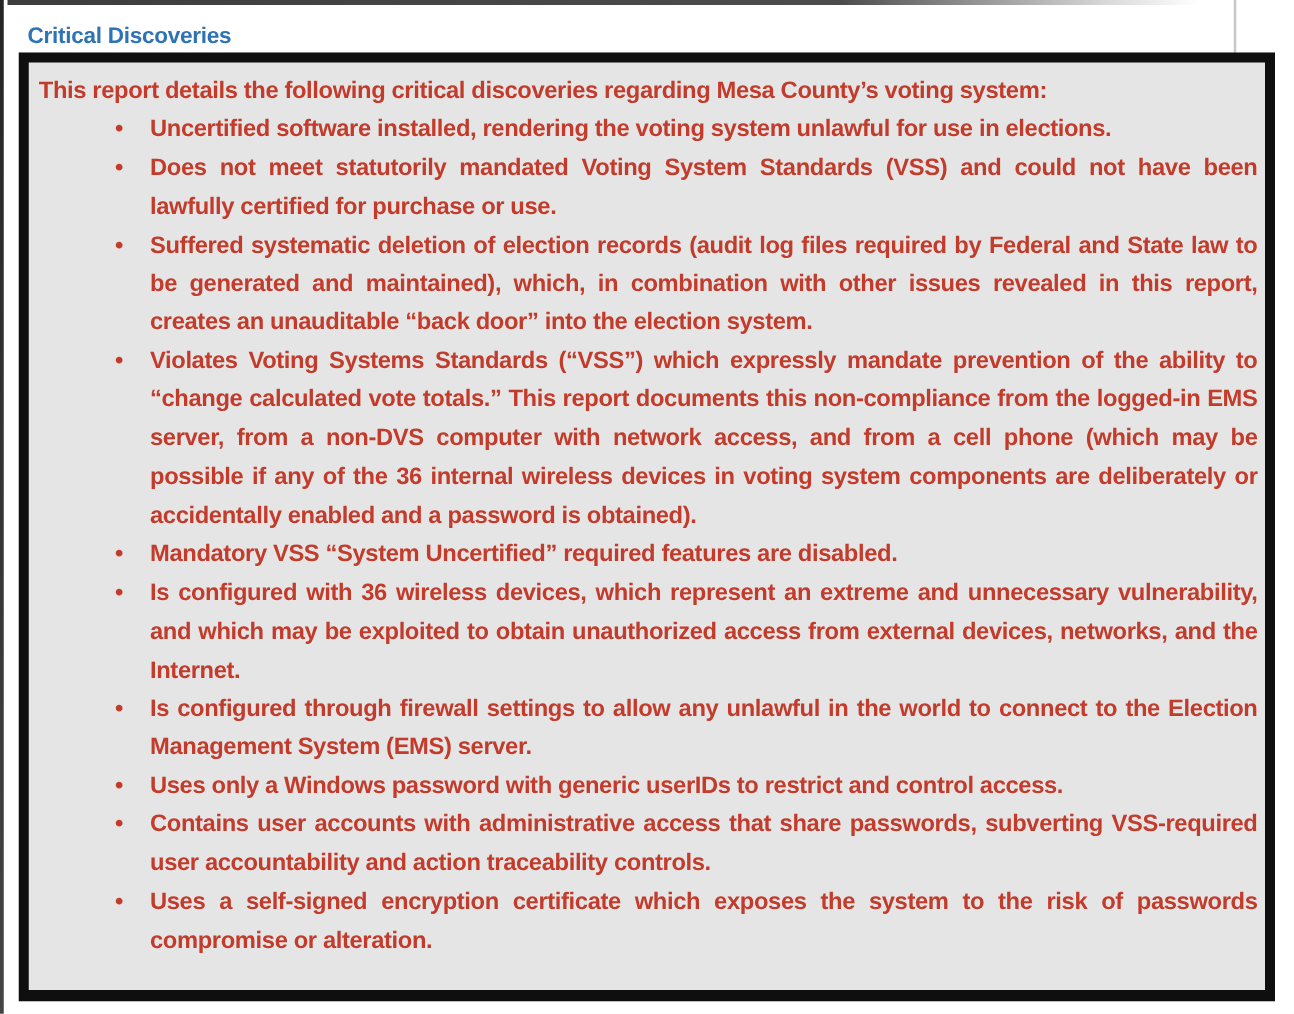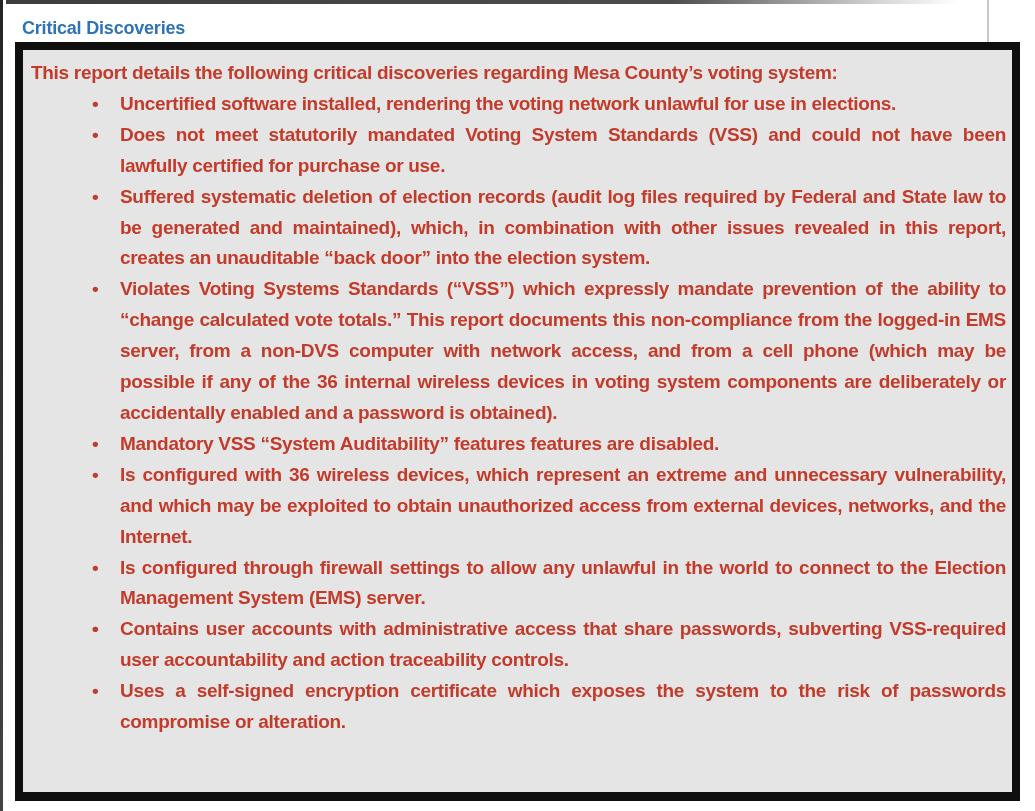--- a/index.html
+++ b/index.html
@@ -97,25 +97,25 @@
 <div class="artifact-top"></div>
 <div class="artifact-left"></div>
 <div class="artifact-line-right"></div>
 
 <h1 class="page-title">Critical Discoveries</h1>
 
 <div class="frame">
   <div class="frame-content">
     <p class="intro">This report details the following critical discoveries regarding Mesa County’s voting system:</p>
     <ul class="bullet-list">
-      <li><span class="dot">•</span><span>Uncertified software installed, rendering the voting network unlawful for use in elections.</span></li>
+      <li><span class="dot">•</span><span>Uncertified software installed, rendering the voting system unlawful for use in elections.</span></li>
       <li><span class="dot">•</span><span>Does not meet statutorily mandated Voting System Standards (VSS) and could not have been lawfully certified for purchase or use.</span></li>
       <li><span class="dot">•</span><span>Suffered systematic deletion of election records (audit log files required by Federal and State law to be generated and maintained), which, in combination with other issues revealed in this report, creates an unauditable “back door” into the election system.</span></li>
       <li><span class="dot">•</span><span>Violates Voting Systems Standards (“VSS”) which expressly mandate prevention of the ability to “change calculated vote totals.” This report documents this non-compliance from the logged-in EMS server, from a non-DVS computer with network access, and from a cell phone (which may be possible if any of the 36 internal wireless devices in voting system components are deliberately or accidentally enabled and a password is obtained).</span></li>
-      <li><span class="dot">•</span><span>Mandatory VSS “System Auditability” features features are disabled.</span></li>
+      <li><span class="dot">•</span><span>Mandatory VSS “System Uncertified” required features are disabled.</span></li>
       <li><span class="dot">•</span><span>Is configured with 36 wireless devices, which represent an extreme and unnecessary vulnerability, and which may be exploited to obtain unauthorized access from external devices, networks, and the Internet.</span></li>
       <li><span class="dot">•</span><span>Is configured through firewall settings to allow any unlawful in the world to connect to the Election Management System (EMS) server.</span></li>
-      <li><span class="dot">•</span></li>
+      <li><span class="dot">•</span><span>Uses only a Windows password with generic userIDs to restrict and control access.</span></li>
       <li><span class="dot">•</span><span>Contains user accounts with administrative access that share passwords, subverting VSS-required user accountability and action traceability controls.</span></li>
       <li><span class="dot">•</span><span>Uses a self-signed encryption certificate which exposes the system to the risk of passwords compromise or alteration.</span></li>
     </ul>
   </div>
 </div>
 
 </body></html>

